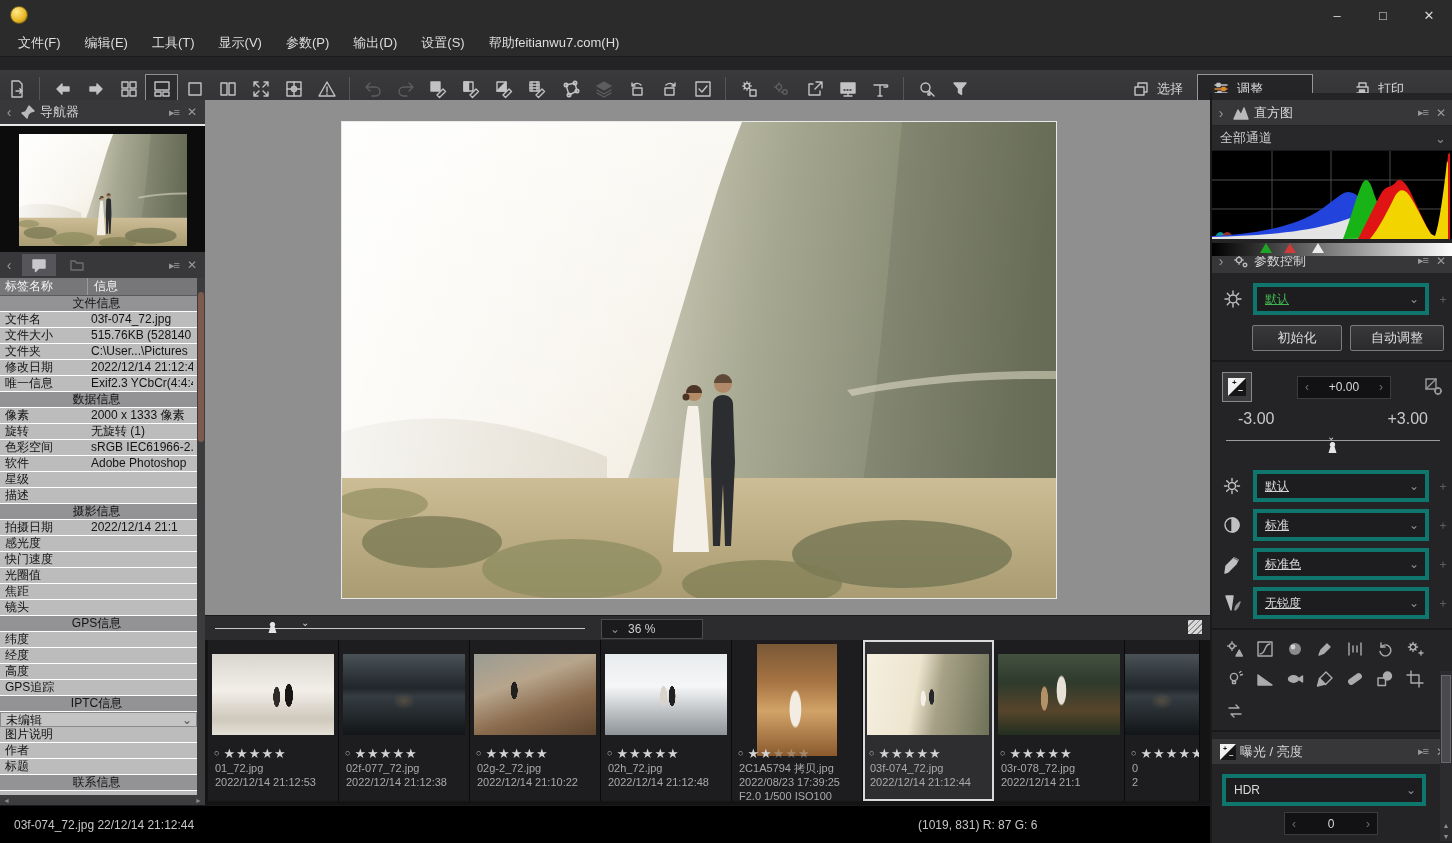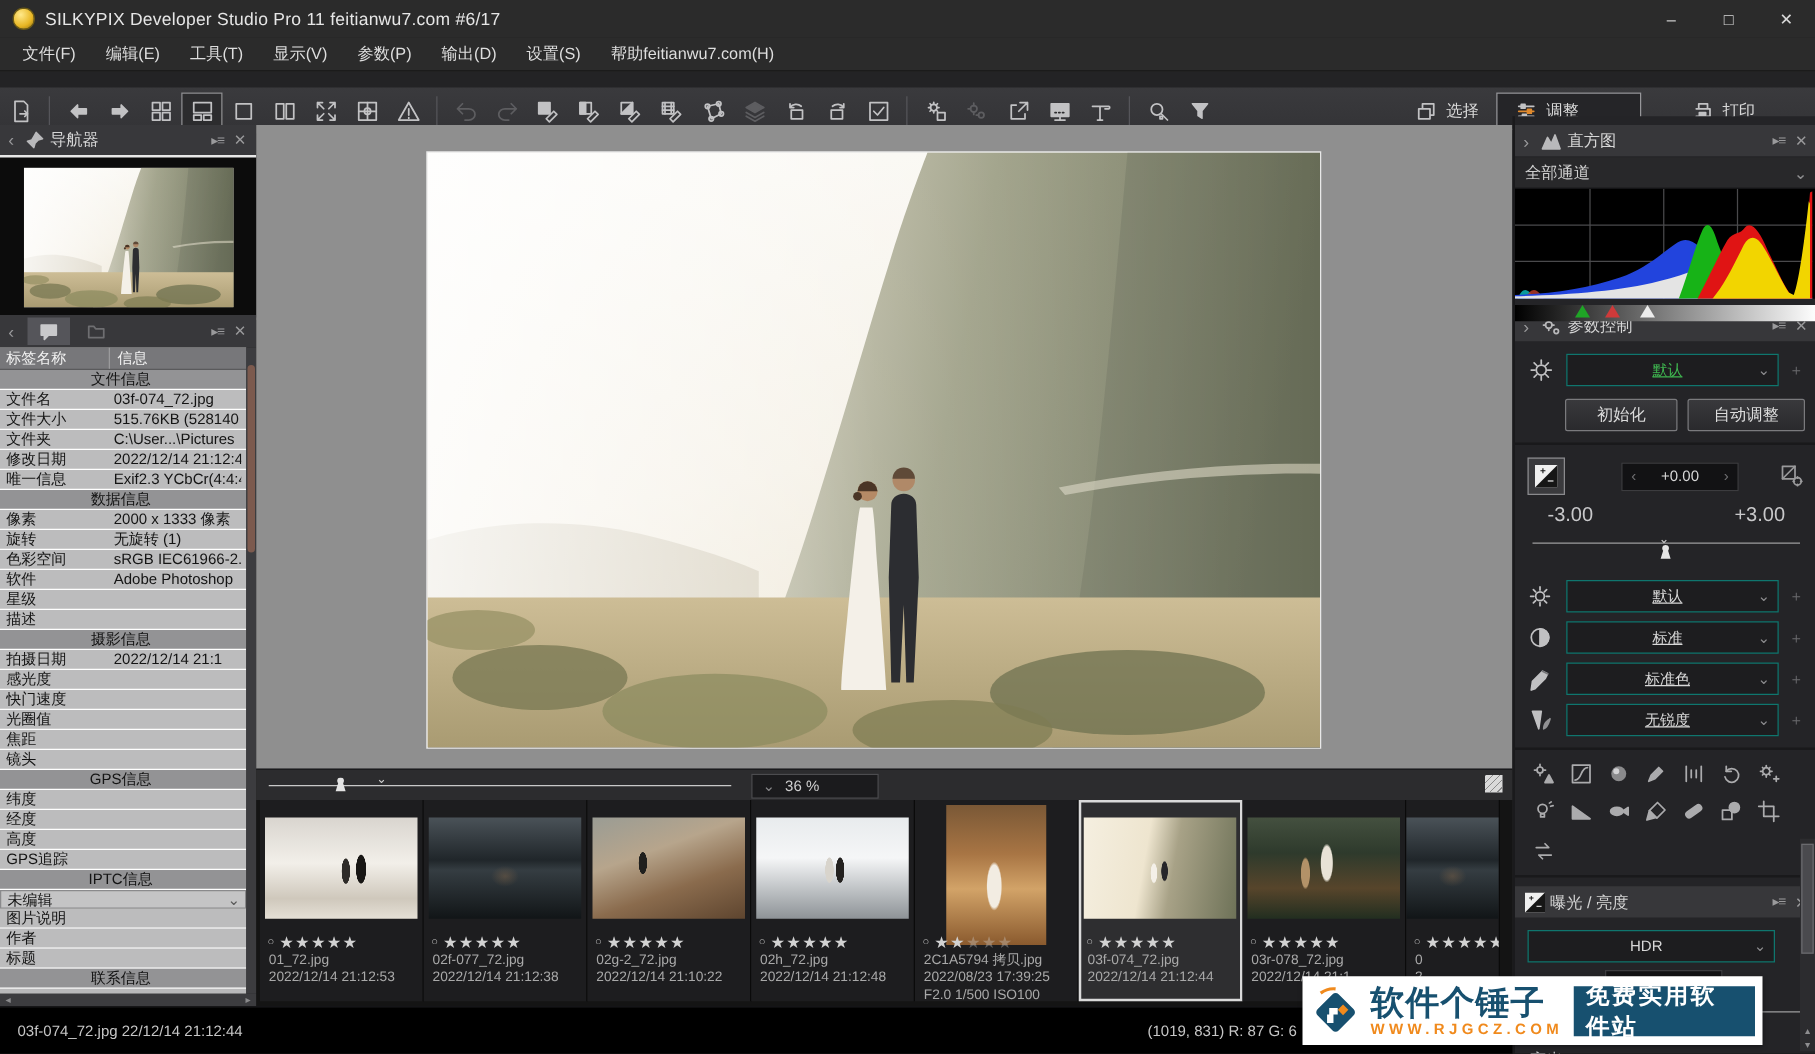--- a/index.html
+++ b/index.html
@@ -113,21 +113,21 @@
      radial-gradient(4px 12px at 53% 53%,#26262a 60%,transparent 70%),
      linear-gradient(100deg,#f5efe0 0%,#eee5cf 40%,#a8a287 58%,#6e7258 100%);}
   [data-photo="boots"] .fs-img{background:
      radial-gradient(8px 24px at 52% 45%,#e8e2d6 55%,transparent 65%),
      radial-gradient(6px 20px at 38% 55%,#b39268 55%,transparent 65%),
      linear-gradient(180deg,#44503f 0%,#2e3a2c 35%,#57452b 70%,#222e20 100%);}
 
   
   .rcol{position:absolute;left:1210px;top:93px;width:242px;height:750px;background:#242427;border-left:2px solid #1a1a1c;}
   .rp-head{height:25px;background:#37373a;display:flex;align-items:center;font-size:13px;color:#d6d6d6;margin-top:7px;}
-  .dropdown{height:24px;background:#1d1d1f;border:1px solid #0f766e;display:flex;align-items:center;font-size:12px;color:#d8d8d8;text-align:center;}
+  .dropdown{height:24px;background:#1d1d1f;border:4px solid #0f766e;display:flex;align-items:center;font-size:12px;color:#d8d8d8;}
   .dropdown .dd-val{flex:1;padding-left:8px;text-decoration:underline;white-space:nowrap;overflow:hidden;}
   .dropdown .dd-car{padding-right:6px;color:#8e8e90;}
   .plusbtn{width:14px;color:#6a6a6d;font-size:12px;text-align:center;}
   .hist-chan{margin:1px 0 0 0;height:24px;background:#28282a;display:flex;align-items:center;font-size:13px;color:#cfcfcf;border-bottom:1px solid #19191b;}
   .hist-chan span:first-child{flex:1;padding-left:8px;}
   .hist-wrap{position:relative;height:88px;background:#000;}
   .grad-strip{height:13px;background:linear-gradient(90deg,#000,#fff);position:relative;}
   .tri{position:absolute;top:0;width:0;height:0;border-left:6px solid transparent;border-right:6px solid transparent;}
   .btnrow{display:flex;gap:8px;margin:10px 0 0 40px;}
   .pbtn{height:24px;border:1px solid #7a7a7d;background:linear-gradient(#39393c,#2a2a2d);color:#dcdcdc;font-size:13px;
@@ -209,21 +209,20 @@
       <path d="M344 271 a8 8 0 0 1 16 0 z" fill="#4a3526"></path>
       <circle cx="344" cy="275" r="3.5" fill="#4a3526"></circle>
     </symbol>
   </defs>
 </svg>
 
 <div id="app">
 
   <div class="titlebar">
     <div class="app-icon"></div>
-    <div class="title-text">SILKYPIX Developer Studio Pro 11 feitianwu7.com  #6/17</div>
     <div class="win-controls">
       <div class="win-btn">–</div>
       <div class="win-btn">□</div>
       <div class="win-btn">✕</div>
     </div>
   </div>
 
   <div class="menubar">
 
       <div class="menu-item">文件(F)</div>
@@ -1114,27 +1113,14 @@
       <span class="arr" style="bottom:12px;">▲</span>
       <span class="arr" style="bottom:1px;">▼</span>
     </div>
   </div>
 
   <div class="statusbar">
     <span class="st-file">03f-074_72.jpg 22/12/14 21:12:44</span>
     <span class="st-pixel">(1019, 831) R: 87 G: 6</span>
   </div>
 
-  <div class="watermark">
-    <svg class="wm-logo" viewBox="0 0 52 46">
-      <path d="M10 6 A20 20 0 0 1 24 2" stroke="#f08a1d" stroke-width="3" fill="none"></path>
-      <rect x="10" y="10" width="28" height="28" rx="4" transform="rotate(45 24 24)" fill="#17506f"></rect>
-      <path d="M18 20h8v6h-4v8h-6v-8h2z" fill="#fff"></path>
-      <rect x="28" y="18" width="7" height="7" transform="rotate(45 31 21)" fill="#f08a1d"></rect>
-    </svg>
-    <div class="wm-mid">
-      <div class="wm-brand">软件个锤子</div>
-      <div class="wm-url">WWW.RJGCZ.COM</div>
-    </div>
-    <div class="wm-tag">免费实用软件站</div>
-  </div>
 
 </div>
 
 </body></html>

